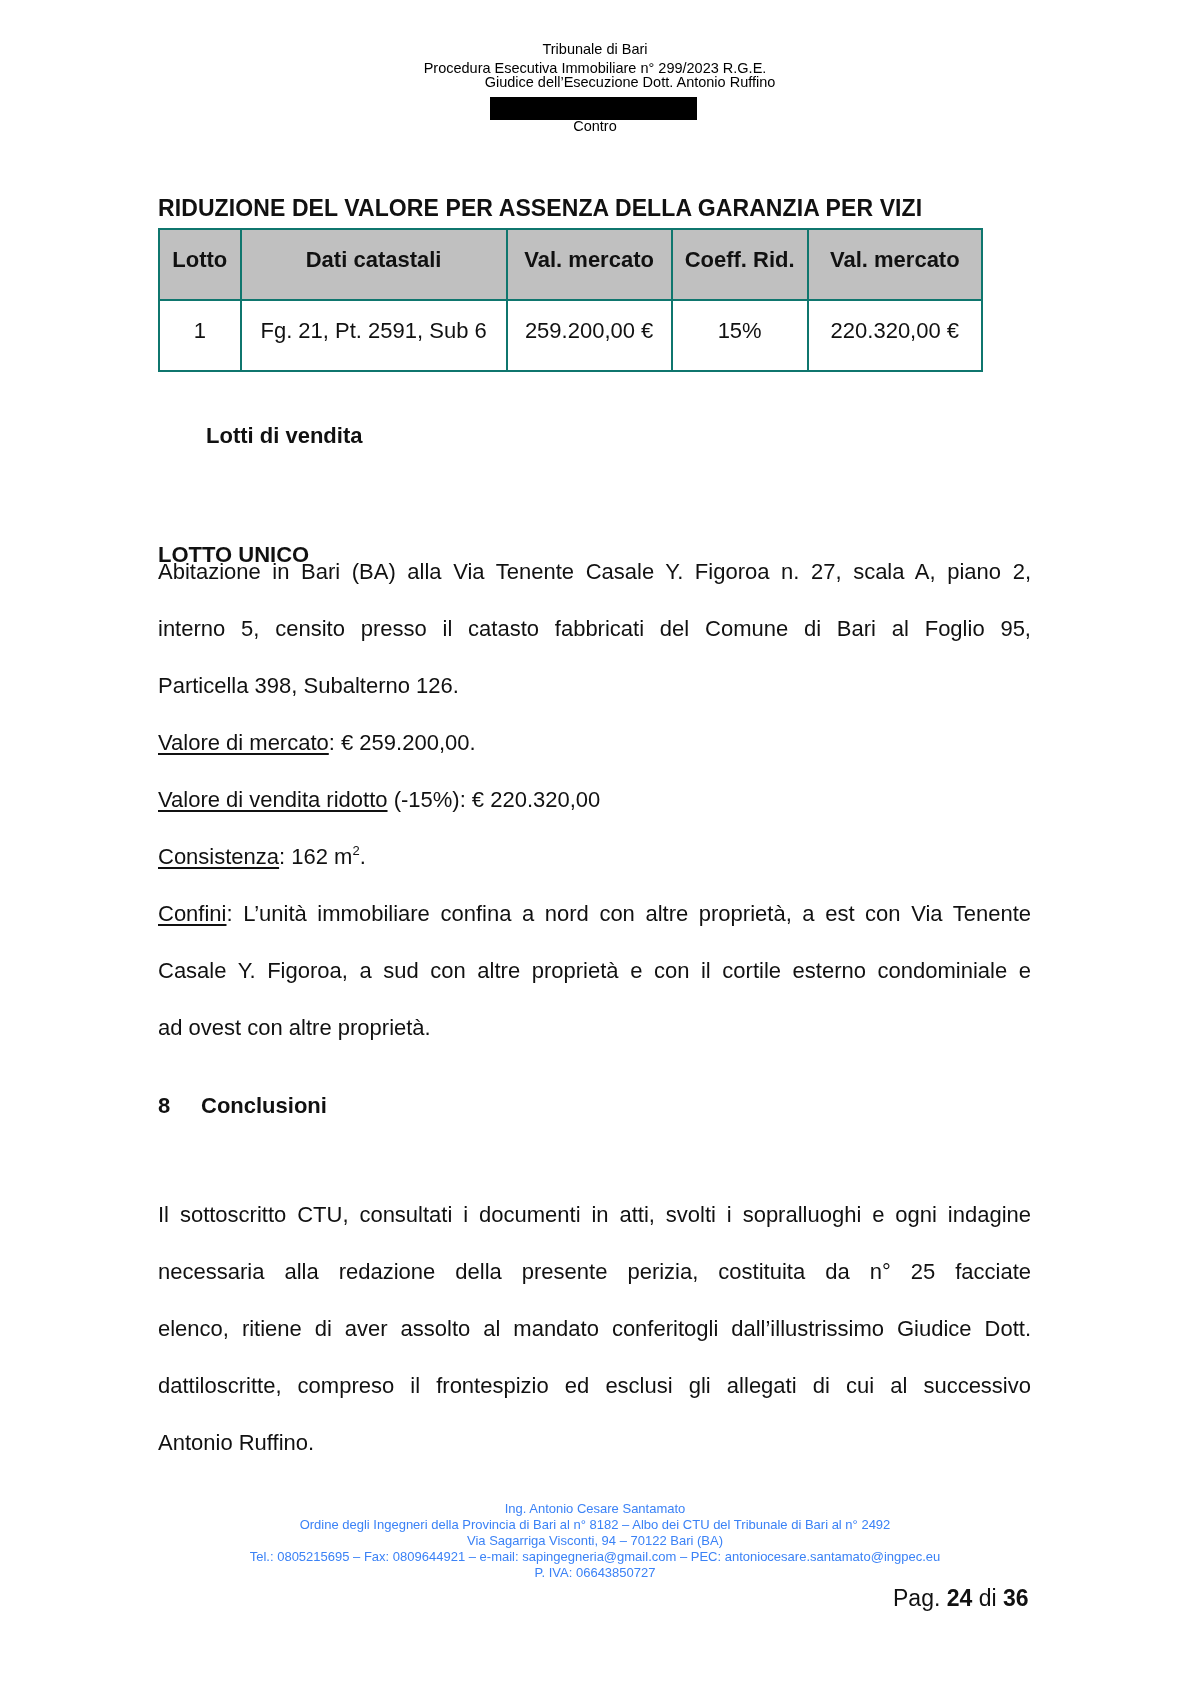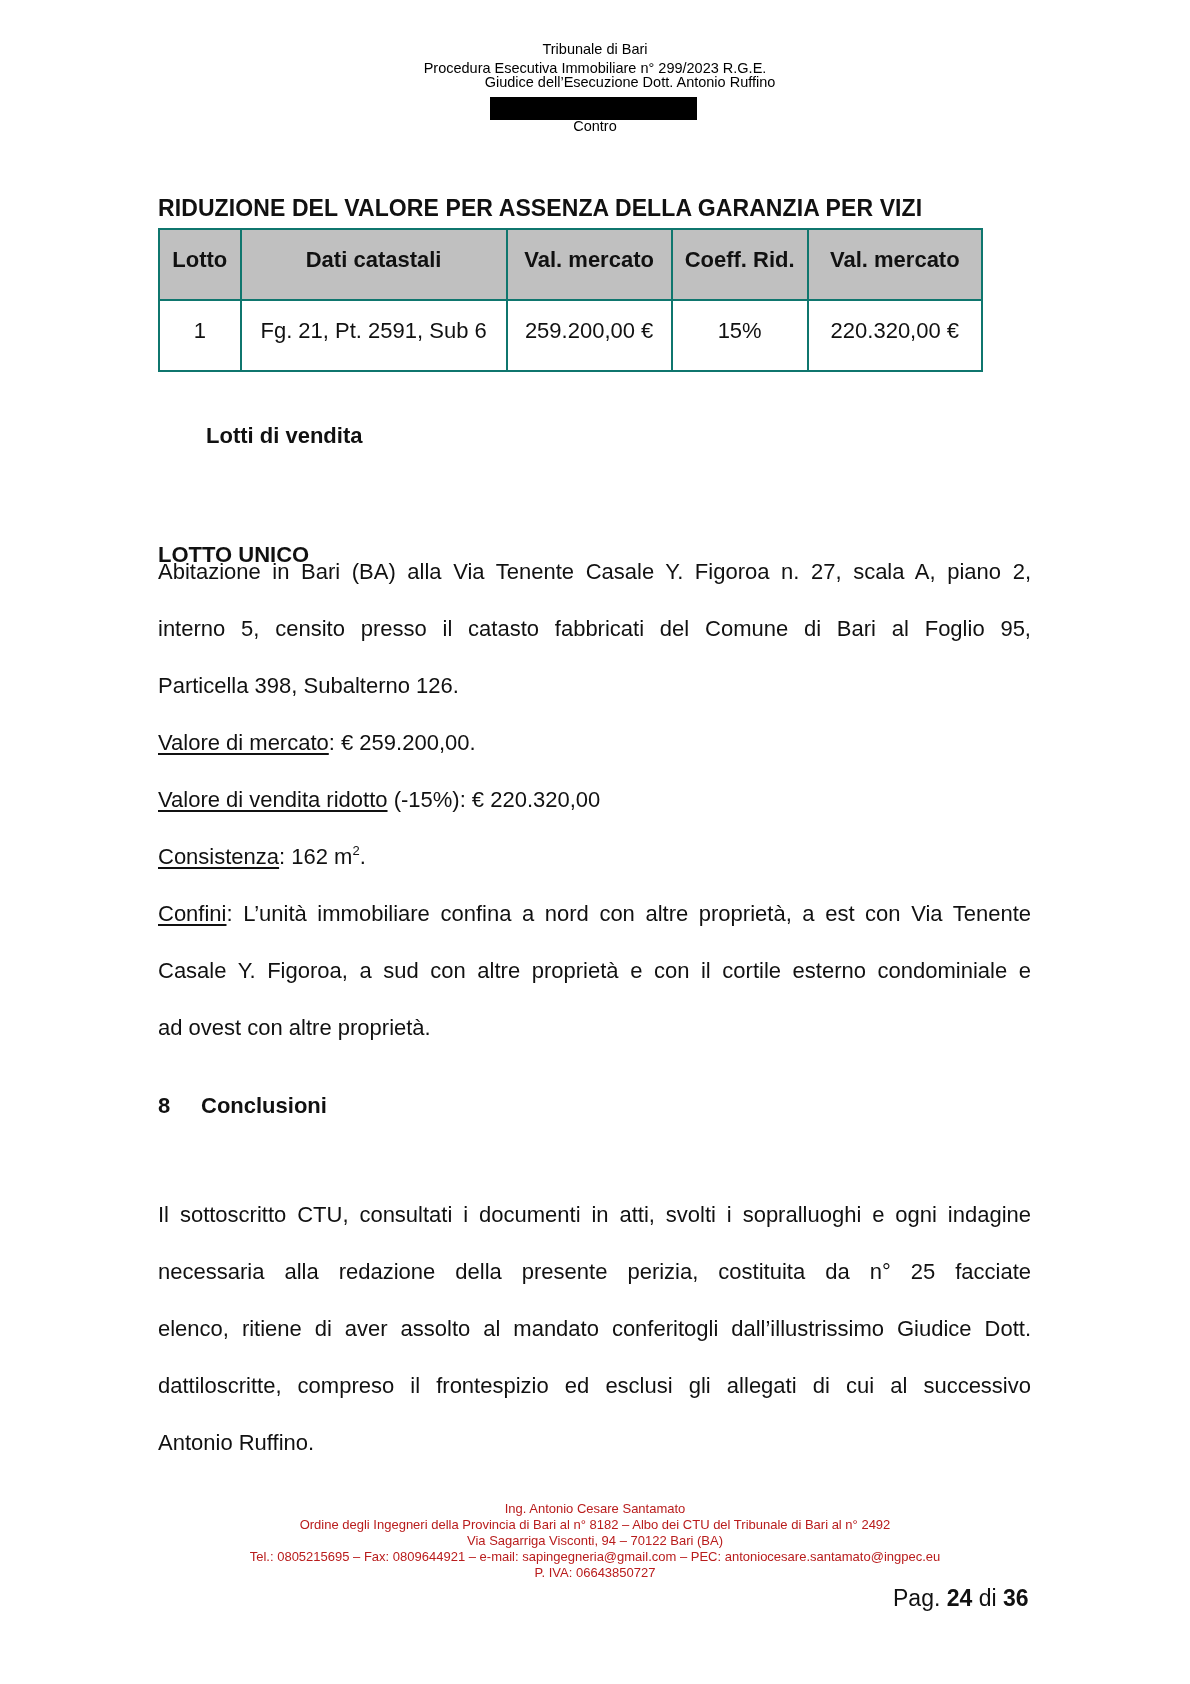--- a/index.html
+++ b/index.html
@@ -43,21 +43,21 @@
   .line { display: block; text-align: justify; text-align-last: justify; height: 57px; }
   .line.left { text-align-last: left; }
   .u { text-decoration: underline; text-underline-offset: 3px; text-decoration-thickness: 2px; }
   sup { font-size: 13px; vertical-align: 9px; line-height: 0; }
 
   .num { display: inline-block; width: 43px; }
 
   
   .ftr-line {
     position: absolute; left: 0; width: 1190px; text-align: center;
-    font-size: 13px; line-height: 16px; color: #b91c1c; white-space: nowrap;
+    font-size: 13px; line-height: 16px; color: #3b82f6; white-space: nowrap;
   }
   .pageno { position: absolute; left: 893px; top: 1585px; font-size: 23px; white-space: nowrap; }
   .pageno b { font-weight: bold; }
 </style>
 </head>
 <body>
 
 <div class="hdr-line" style="top:40px;">Tribunale di Bari</div>
 <div class="hdr-line" style="top:59px;">Procedura Esecutiva Immobiliare n° 299/2023 R.G.E.</div>
 <div class="hdr-line" style="top:73px;margin-left:35px;">Giudice dell’Esecuzione Dott. Antonio Ruffino</div>

